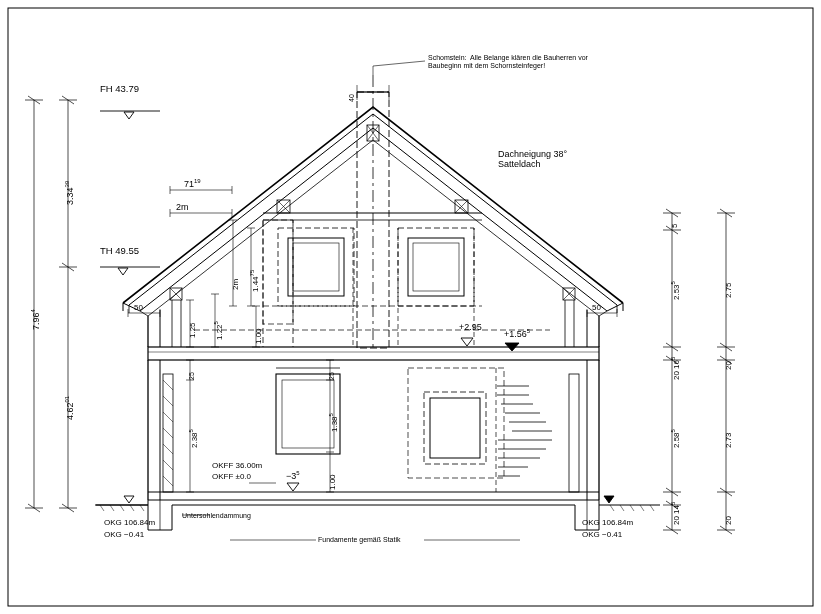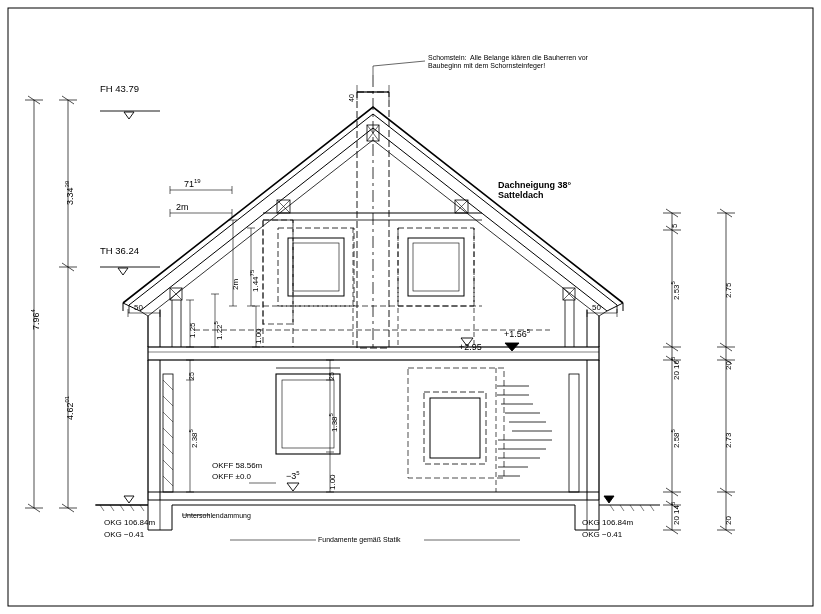--- a/index.html
+++ b/index.html
@@ -285,25 +285,25 @@
   <g stroke="#000" stroke-width="0.7">
     <line x1="720" y1="209" x2="732" y2="217"></line>
     <line x1="720" y1="343" x2="732" y2="351"></line>
     <line x1="720" y1="356" x2="732" y2="364"></line>
     <line x1="720" y1="488" x2="732" y2="496"></line>
     <line x1="720" y1="526" x2="732" y2="534"></line>
   </g>
 </svg>
 
 <div class="lbl b" style="left:100px;top:84px;">FH 43.79</div>
-<div class="lbl b" style="left:100px;top:246px;">TH 36.24</div>
+<div class="lbl b" style="left:100px;top:246px;">TH 49.55</div>
 
 <div class="lbl xs" style="left:428px;top:54px;">Schomstein:  Alle Belange klären die Bauherren vor
 Baubeginn mit dem Schornsteinfeger!</div>
-<div class="lbl" style="left:498px;top:180px;font-weight:bold;">Dachneigung 38°
+<div class="lbl" style="left:498px;top:149px;">Dachneigung 38°
 Satteldach</div>
 <div class="lbl xs" style="left:182px;top:512px;">Untersohlendammung</div>
 <div class="lbl xs" style="left:318px;top:536px;">Fundamente gemäß Statik</div>
 
 <div class="lbl rot" style="left:30px;top:330px;"><span>7.96</span><sup style="font-size:6px">4</sup></div>
 <div class="lbl rot" style="left:64px;top:205px;"><span>3.34</span><sup style="font-size:6px">39</sup></div>
 <div class="lbl rot" style="left:64px;top:420px;"><span>4.62</span><sup style="font-size:6px">01</sup></div>
 
 <div class="lbl" style="left:184px;top:178px;"><span>71</span><sup style="font-size:6px">19</sup></div>
 <div class="lbl" style="left:176px;top:202px;">2m</div>
@@ -316,25 +316,25 @@
 <div class="lbl rot sm" style="left:231px;top:290px;">2m</div>
 <div class="lbl rot sm" style="left:249px;top:292px;"><span>1.44</span><sup style="font-size:6px">75</sup></div>
 
 <div class="lbl rot xs" style="left:188px;top:380px;">25</div>
 <div class="lbl rot sm" style="left:188px;top:448px;"><span>2.38</span><sup style="font-size:6px">5</sup></div>
 <div class="lbl rot xs" style="left:328px;top:380px;">25</div>
 <div class="lbl rot sm" style="left:328px;top:432px;"><span>1.38</span><sup style="font-size:6px">5</sup></div>
 <div class="lbl rot sm" style="left:328px;top:490px;">1.00</div>
 <div class="lbl rot xs" style="left:348px;top:102px;">40</div>
 
-<div class="lbl" style="left:459px;top:322px;margin-top:20px;">+2.95</div>
+<div class="lbl" style="left:459px;top:322px;">+2.95</div>
 <div class="lbl" style="left:504px;top:328px;"><span>+1.56</span><sup style="font-size:6px">5</sup></div>
 <div class="lbl" style="left:286px;top:470px;"><span>−3</span><sup style="font-size:6px">5</sup></div>
 
-<div class="lbl sm" style="left:212px;top:461px;">OKFF 58.56m</div>
+<div class="lbl sm" style="left:212px;top:461px;">OKFF 36.00m</div>
 <div class="lbl sm" style="left:212px;top:472px;">OKFF ±0.0</div>
 
 <div class="lbl sm" style="left:104px;top:518px;">OKG 106.84m</div>
 <div class="lbl sm" style="left:104px;top:530px;">OKG −0.41</div>
 <div class="lbl sm" style="left:582px;top:518px;">OKG 106.84m</div>
 <div class="lbl sm" style="left:582px;top:530px;">OKG −0.41</div>
 
 <div class="lbl rot sm" style="left:670px;top:228px;">5</div>
 <div class="lbl rot sm" style="left:670px;top:300px;"><span>2.53</span><sup style="font-size:6px">5</sup></div>
 <div class="lbl rot sm" style="left:670px;top:380px;"><span>20 16</span><sup style="font-size:6px">5</sup></div>

